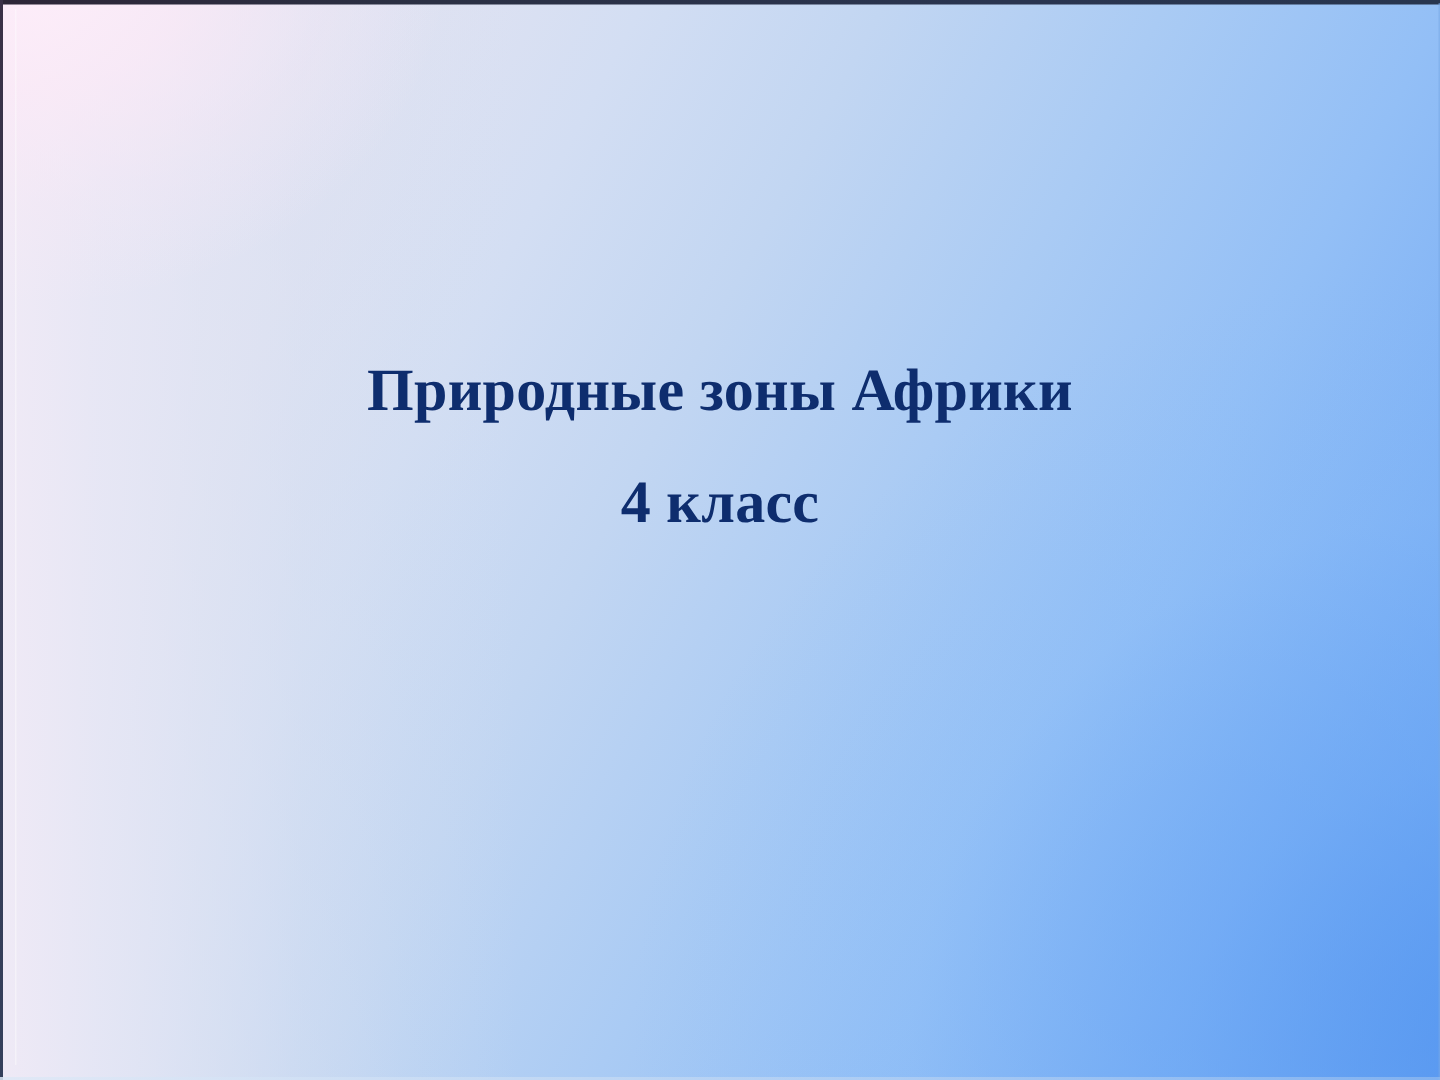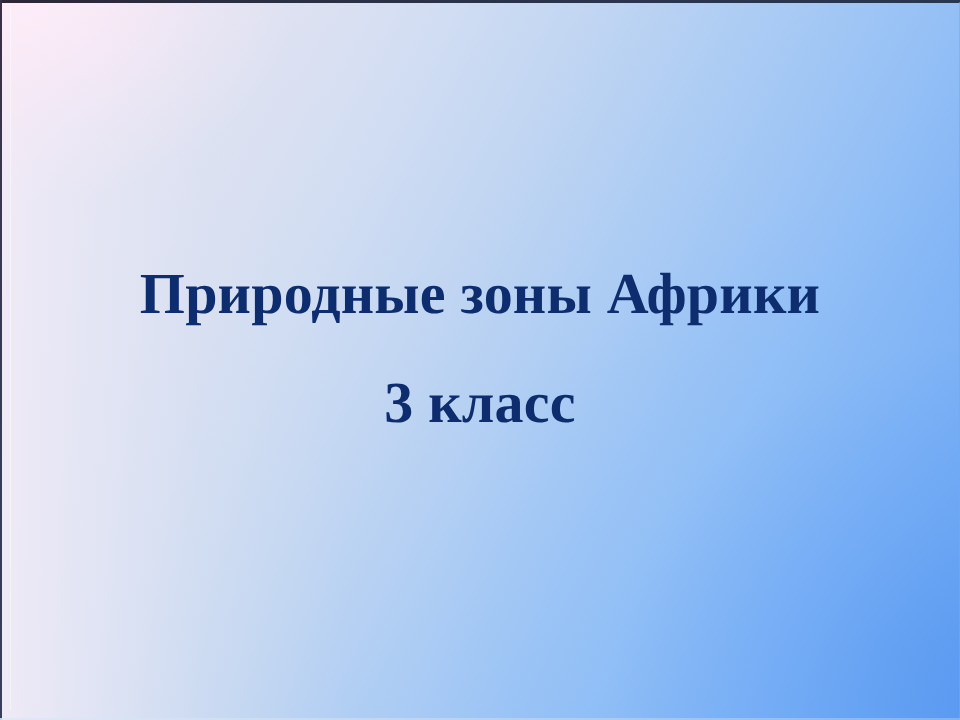--- a/index.html
+++ b/index.html
@@ -126,42 +126,41 @@
     width: 848px;
     z-index: 10;
     text-align: center;
   }
 
   .title-line {
     display: block;
     color: #0e2d6e;
     font-family: "Liberation Serif", "DejaVu Serif", serif;
     font-weight: bold;
-    font-size: 58px;
+    font-size: 40px;
     line-height: 75px;
     letter-spacing: 0.2px;
     white-space: nowrap;
     text-rendering: geometricPrecision;
-    margin-top: 34px;
   }
 </style>
 </head>
 <body>
 
 <div class="slide">
 
   <div class="slide-bg-base"></div>
   <div class="slide-bg-left"></div>
   <div class="slide-bg-bloom"></div>
   <div class="slide-bg-sky"></div>
 
   <div class="edge-top"></div>
   <div class="edge-left"></div>
   <div class="edge-right"></div>
   <div class="edge-bottom"></div>
   <div class="inner-rule-left"></div>
 
   <div class="title-block">
     <span class="title-line">Природные зоны Африки</span>
-    <span class="title-line">3 класс</span>
+    <span class="title-line">4 класс</span>
   </div>
 
 </div>
 
 </body></html>

